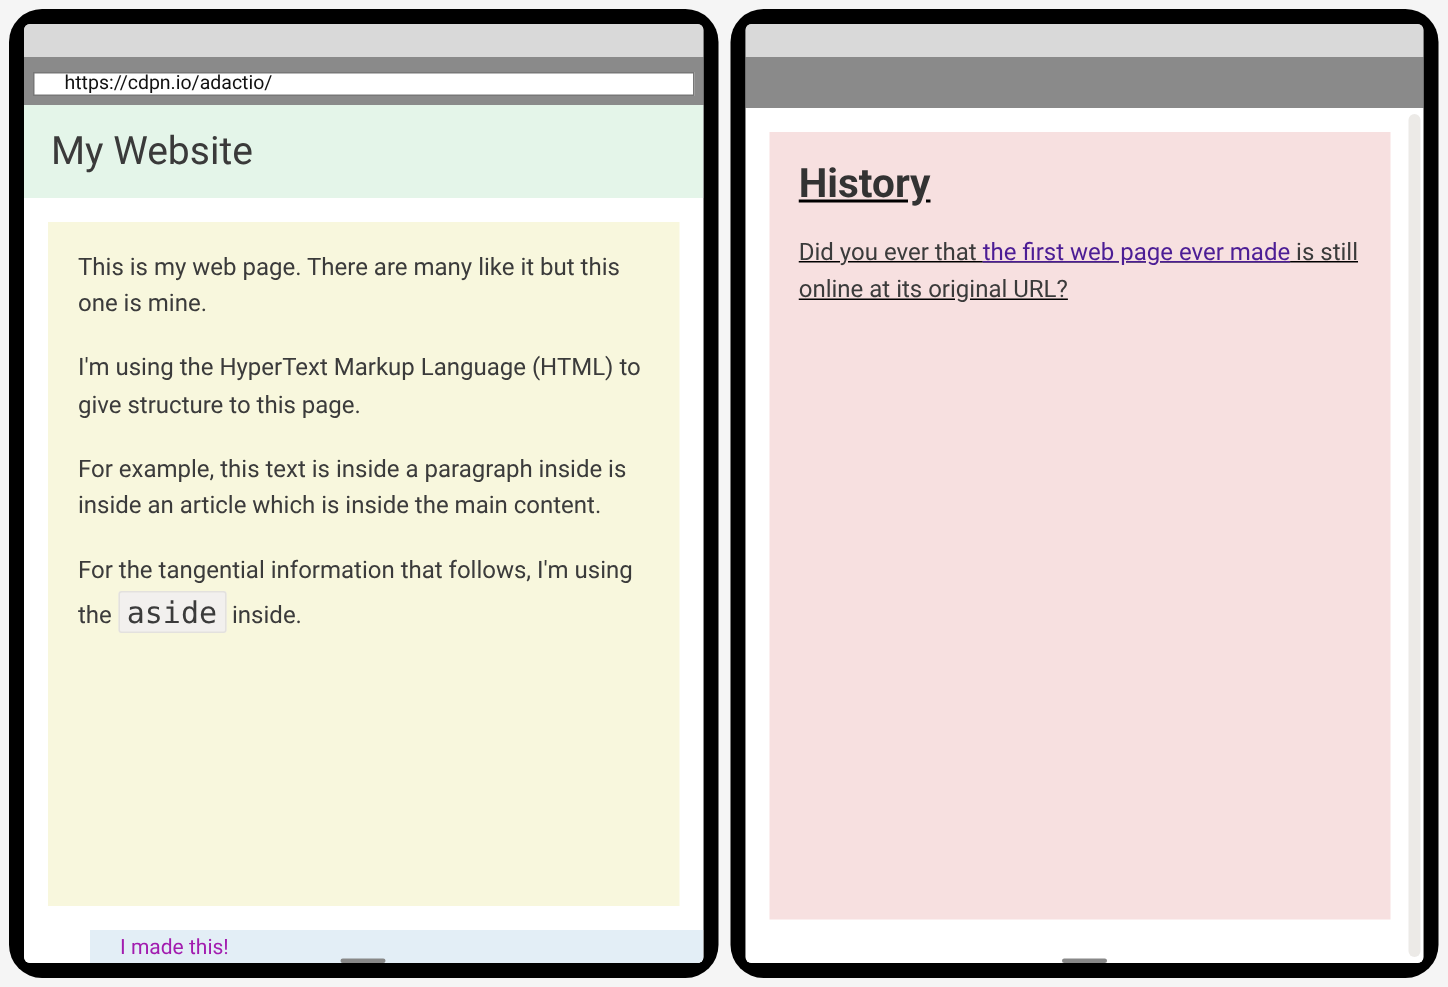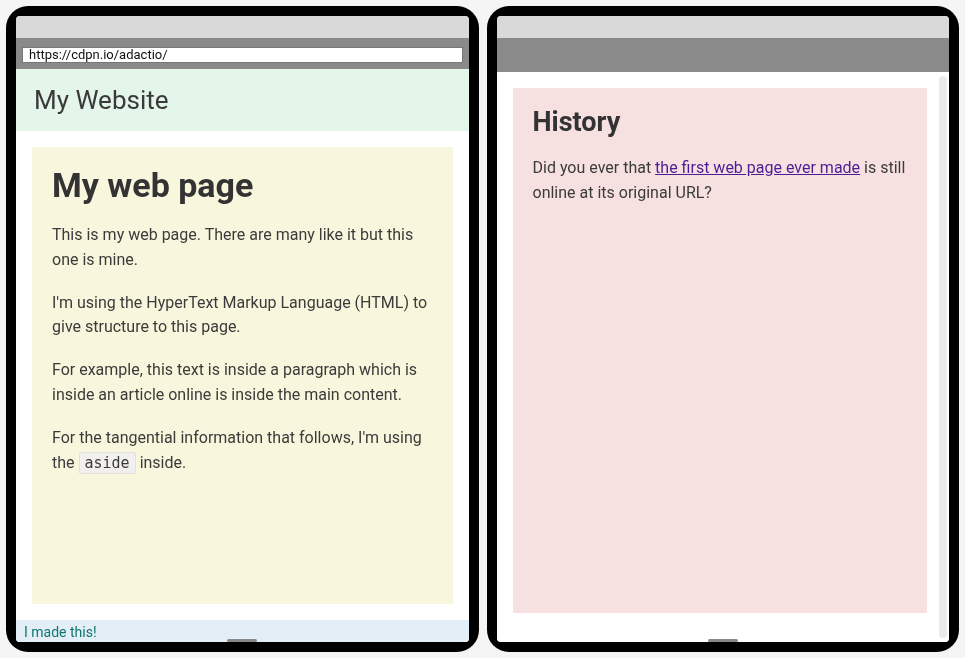--- a/index.html
+++ b/index.html
@@ -38,21 +38,21 @@
       background: #8a8a8a;
       padding: 6px;
     }
     .addrbar input {
       width: 100%;
       height: 16px;
       border: 1px solid #777;
       background: #fff;
       font-size: 13px;
       font-family: inherit;
-      padding: 0 6px;
+      padding: 0 20px;
       color: #111;
     }
     .addrbar.empty {
       height: 34px;
     }
     .viewport {
       background: #fff;
       flex: 1;
       display: flex;
       flex-direction: column;
@@ -111,70 +111,71 @@
       margin-bottom: 18px;
       color: #3b3b3b;
     }
     .inline-em { }
     .inline-code {
       font-family: ui-monospace, Menlo, Consolas, monospace;
       background: #f2f0ee;
       border: 1px solid #e3e1de;
       padding: 1px 5px;
       border-radius: 2px;
-      font-size: 15px;
+      font-size: 20px;
       font-style: normal;
     }
     .history-link {
       color: #4c1d95;
       text-decoration: underline;
     }
     .site-footer {
       background: #e3eef6;
-      padding: 4px 8px 2px 8px;
+      padding: 4px 8px 2px 20px;
       font-size: 14px;
-      color: #0f766e;
+      color: #a21caf;
+      margin-left: 44px;
     }
     .home-indicator {
       position: absolute;
       bottom: 10px;
       left: 50%;
       transform: translateX(-50%);
       width: 30px;
       height: 3px;
       background: #888;
       border-radius: 2px;
     }
     .content-area-right {
       padding: 16px 22px 29px 16px;
       flex: 1;
       display: flex;
+      text-decoration: underline;
     }
   </style>
 </head>
 <body>
 
 <div class="device">
   <div class="device-inner">
     <div class="topbar-blank"></div>
     <div class="addrbar">
       <input type="text" value="https://cdpn.io/adactio/" style="">
     </div>
     <div class="viewport">
       <div class="site-header">
         <span>My Website</span>
       </div>
       <div class="content-wrap">
         <div class="article-card">
-          <h1>My web page</h1>
           <p>This is my web page. There are many like it but this one is mine.</p>
           <p>
             <span>I'm using the HyperText Markup Language (</span><span class="inline-em">HTML</span><span>) to give structure to this page.</span>
           </p>
-          <p>For example, this text is inside a paragraph which is inside an article online is inside the main content.</p>
+          <p>For example, this text is inside a paragraph inside is inside an article which is inside the main content.</p>
           <p>
             <span>For the tangential information that follows, I'm using the </span><span class="inline-code">aside</span><span> inside.</span>
           </p>
         </div>
       </div>
       <div class="site-footer">
         <span>I made this!</span>
       </div>
     </div>
   </div>

